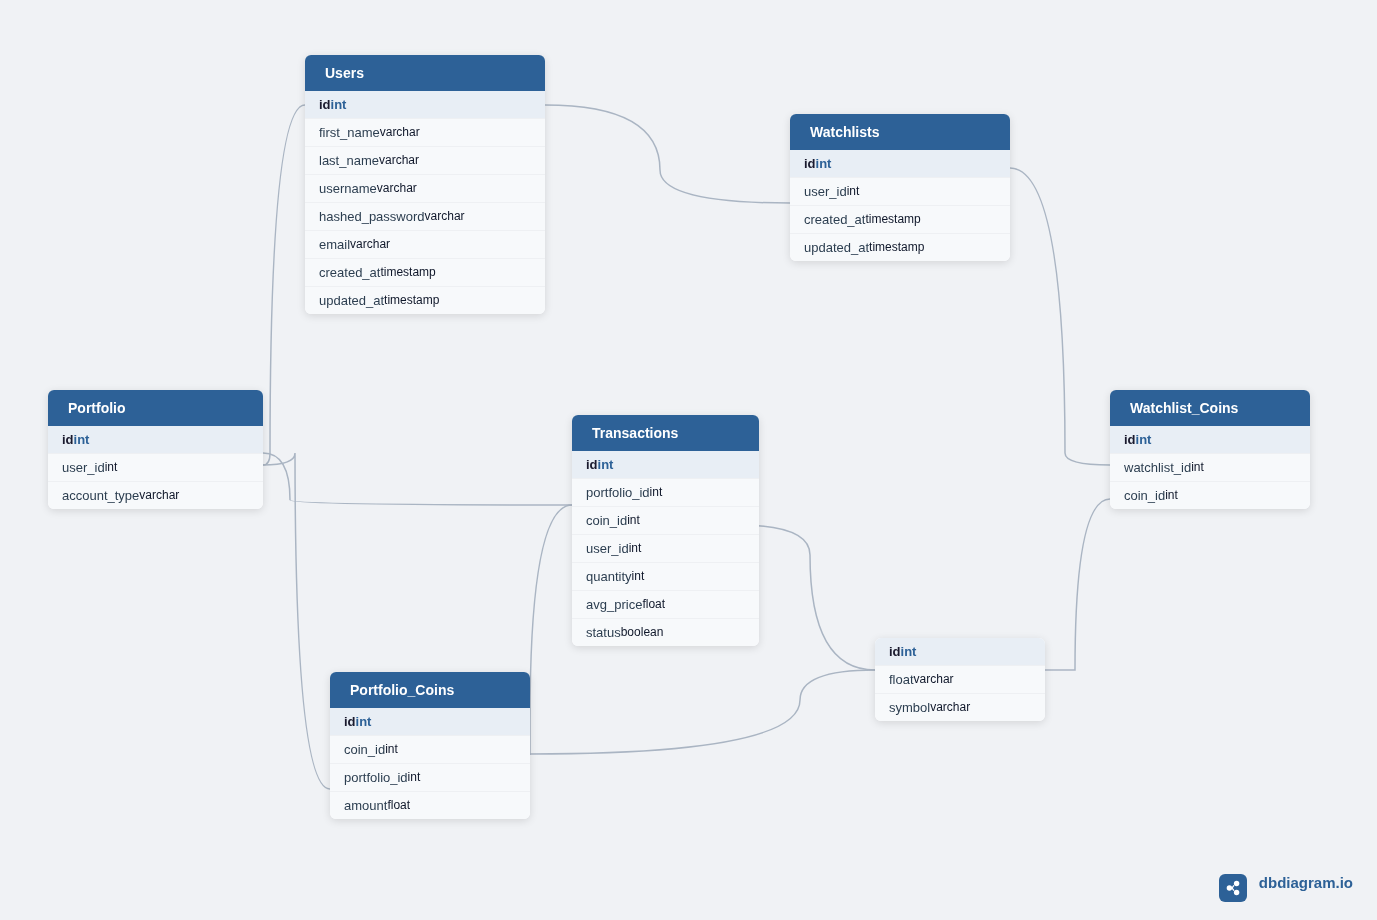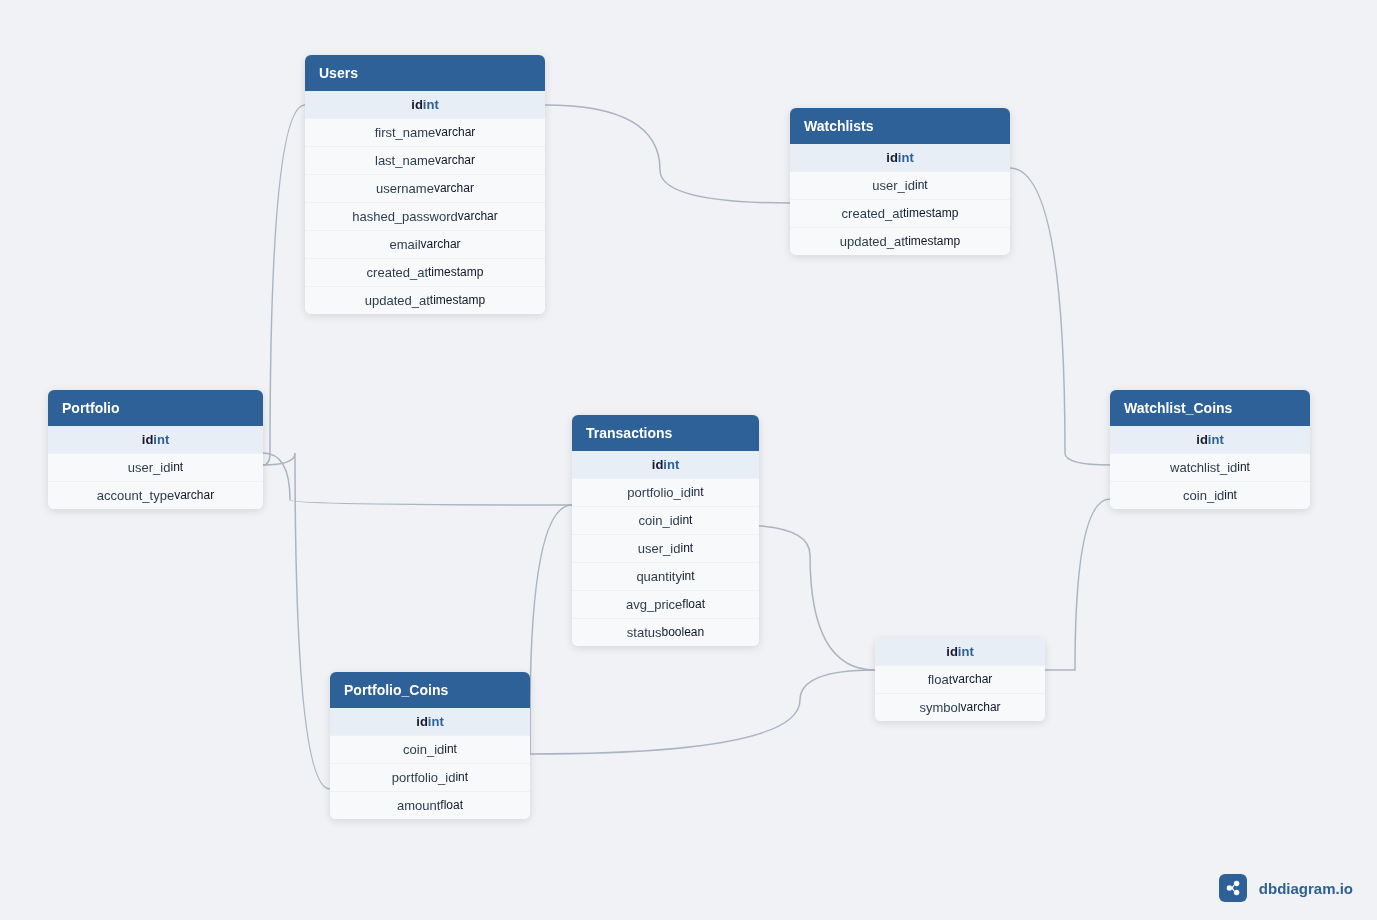--- a/index.html
+++ b/index.html
@@ -24,25 +24,25 @@
       border-radius: 6px;
       box-shadow: 0 2px 8px rgba(0,0,0,0.12);
       overflow: hidden;
       min-width: 160px;
     }
     .db-table-header {
       background: #2d6197;
       color: #fff;
       font-weight: 700;
       font-size: 14px;
-      padding: 10px 14px;
+      padding: 10px 20px;
     }
     .db-table-row {
       display: flex;
-      justify-content: center;
+      justify-content: flex-start;
       padding: 6px 14px;
       border-bottom: 1px solid #eef0f3;
       background: #f7f9fb;
     }
     .db-table-row:last-child { border-bottom: none; }
     .db-table-row.pk {
       background: #e8eef5;
       font-weight: 600;
     }
     .db-table-row.pk .col-name { color: #1a1a2e; }
@@ -63,21 +63,20 @@
       stroke: #aab5c3;
       stroke-width: 1.5;
     }
 
     
     .logo-area {
       position: absolute;
       bottom: 18px;
       right: 24px;
       display: flex;
-      align-items: center;
       gap: 12px;
       color: #2d6197;
       font-weight: 700;
       font-size: 15px;
     }
     .logo-icon {
       width: 28px;
       height: 28px;
       background: #2d6197;
       border-radius: 6px;
@@ -142,21 +141,21 @@
     <div class="db-table-row">
       <span class="col-name">created_at</span>
       <span class="col-type">timestamp</span>
     </div>
     <div class="db-table-row">
       <span class="col-name">updated_at</span>
       <span class="col-type">timestamp</span>
     </div>
   </div>
 
-  <div class="db-table" style="left: 790px; top: 108px; width: 220px;">
+  <div class="db-table" style="left: 790px; top: 114px; width: 220px;">
     <div class="db-table-header">Watchlists</div>
     <div class="db-table-row pk">
       <span class="col-name">id</span>
       <span class="col-type">int</span>
     </div>
     <div class="db-table-row">
       <span class="col-name">user_id</span>
       <span class="col-type">int</span>
     </div>
     <div class="db-table-row">

